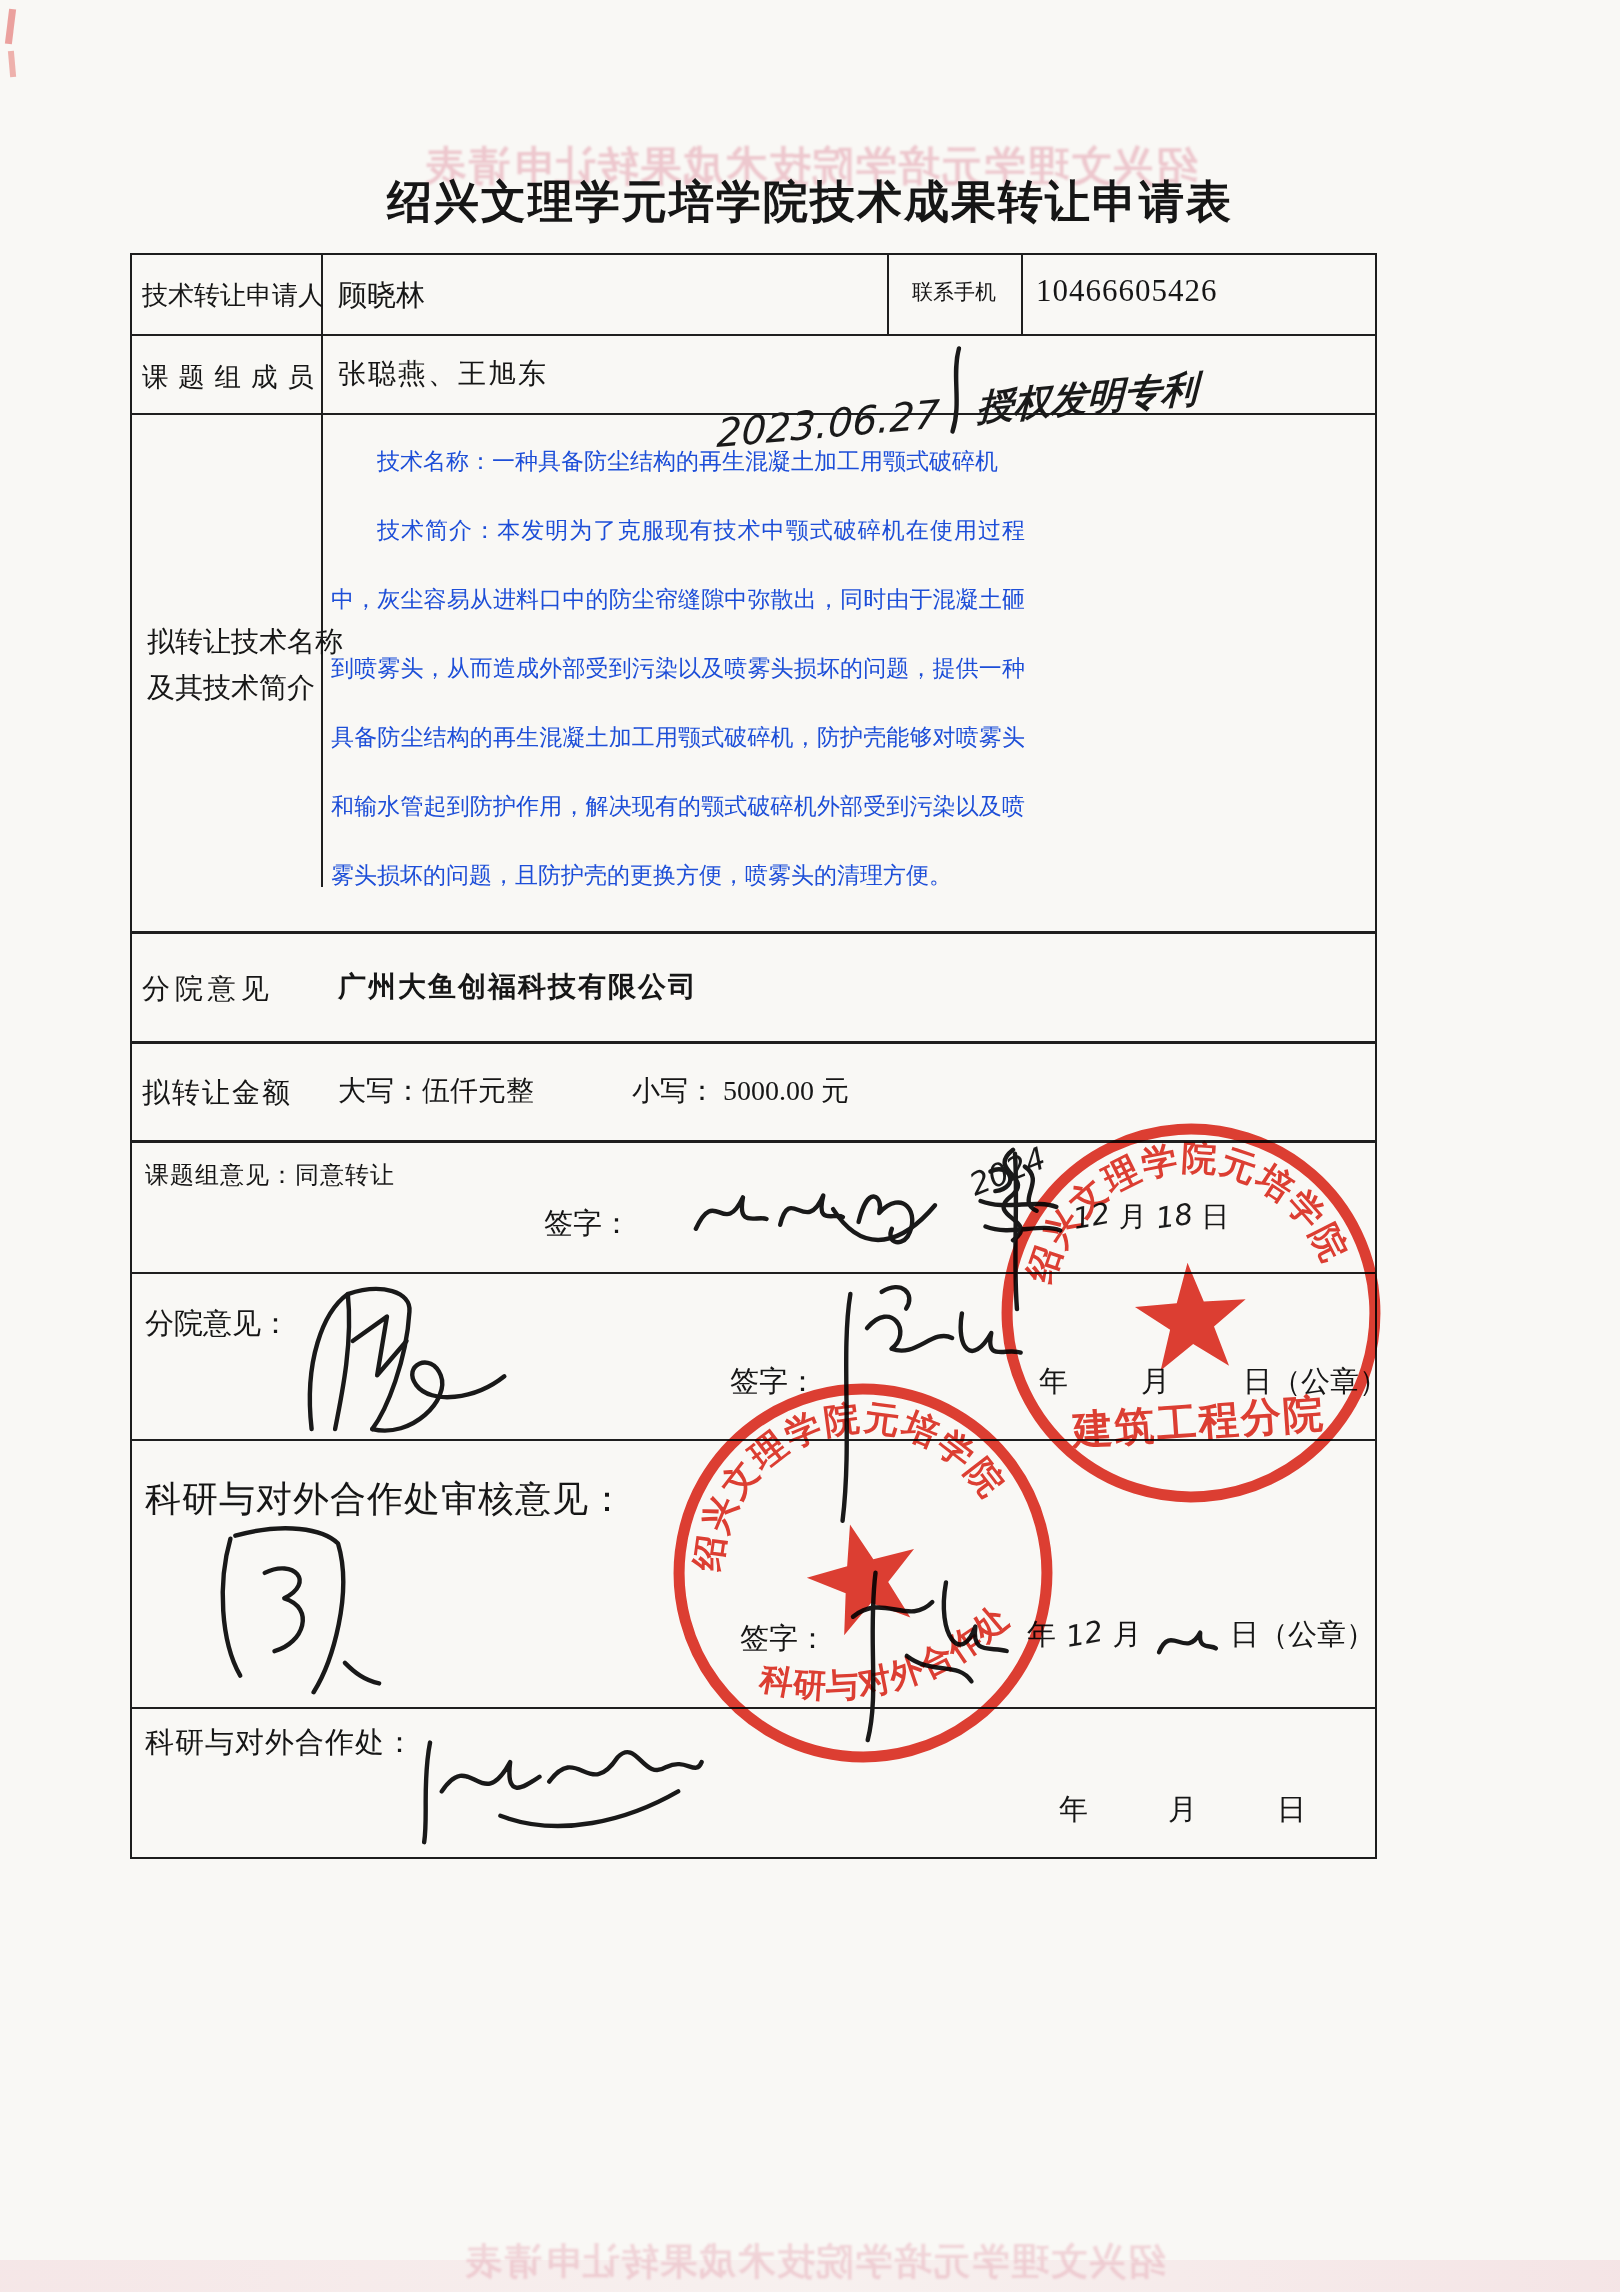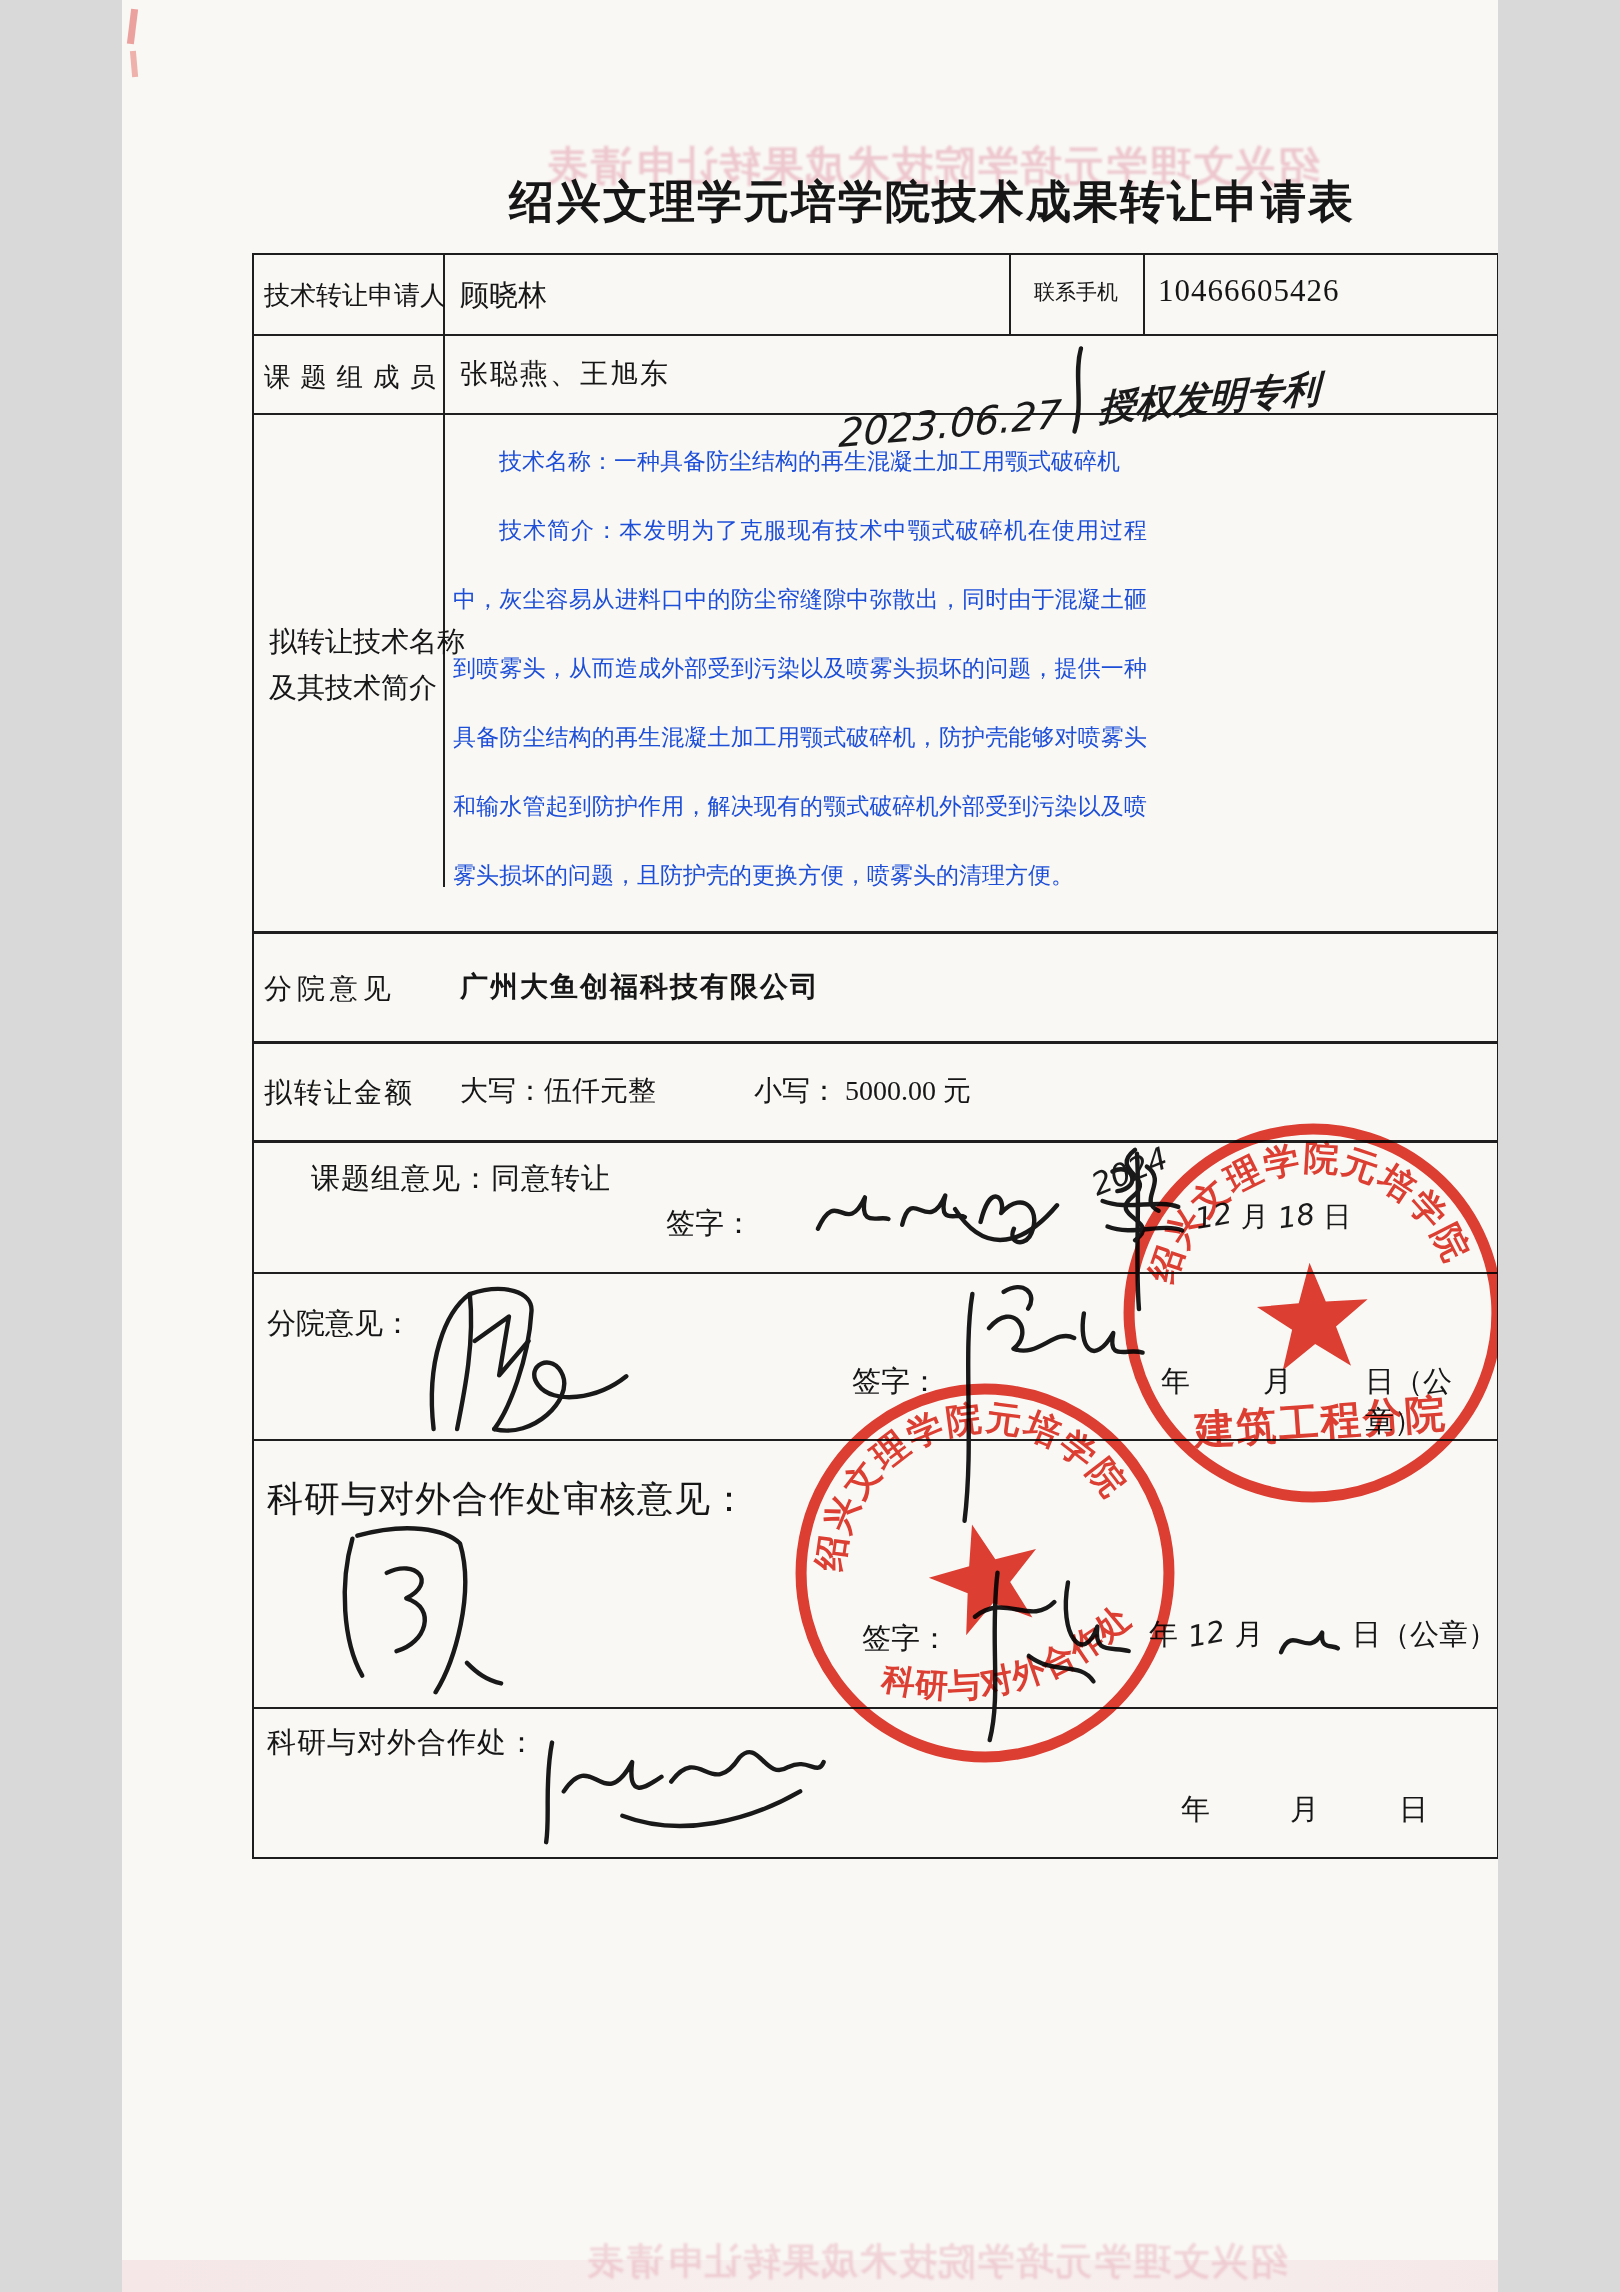--- a/index.html
+++ b/index.html
@@ -1,16 +1,16 @@
 <!DOCTYPE html>
 <html><head>
 <meta charset="utf-8">
 <style>
   html,body{margin:0;padding:0;background:#d9d9d9;}
-  .page{position:relative;width:1376px;height:2293px;margin:0 auto;background:#f9f8f5;overflow:hidden;
+  .page{position:relative;width:1620px;height:2293px;margin:0 auto;background:#f9f8f5;overflow:hidden;
         font-family:"Liberation Serif","DejaVu Serif",serif;color:#141414;}
   .abs{position:absolute;}
   .printed{font-family:"Liberation Serif","DejaVu Serif",serif;color:#161616;}
   .hand{font-family:"DejaVu Sans",sans-serif;font-style:italic;color:#1a1a1a;display:inline-block;}
   .line-h{position:absolute;height:2px;background:#1f1f1f;}
   .line-v{position:absolute;width:2px;background:#1f1f1f;}
   .table-frame{position:absolute;left:130px;top:253px;width:1247px;height:1606px;border:2.9px solid #1d1d1d;box-sizing:border-box;}
   .ink path{fill:none;stroke:#191919;stroke-width:4.5;stroke-linecap:round;stroke-linejoin:round;}
   .stamp{position:absolute;mix-blend-mode:multiply;opacity:.88;}
   .bleed{color:rgba(219,122,143,.38);filter:blur(1px);}
@@ -68,21 +68,21 @@
     <p>技术简介：本发明为了克服现有技术中颚式破碎机在使用过程中，灰尘容易从进料口中的防尘帘缝隙中弥散出，同时由于混凝土砸到喷雾头，从而造成外部受到污染以及喷雾头损坏的问题，提供一种具备防尘结构的再生混凝土加工用颚式破碎机，防护壳能够对喷雾头和输水管起到防护作用，解决现有的颚式破碎机外部受到污染以及喷雾头损坏的问题，且防护壳的更换方便，喷雾头的清理方便。</p>
   </div>
 
   <div class="abs printed" style="left:142px;top:970px;font-size:28px;letter-spacing:4.9px;">分院意见</div>
   <div class="abs printed" style="left:338px;top:968px;font-size:28px;letter-spacing:2px;font-weight:bold;">广州大鱼创福科技有限公司</div>
 
   <div class="abs printed" style="left:142px;top:1074px;font-size:28px;letter-spacing:2px;">拟转让金额</div>
   <div class="abs printed" style="left:338px;top:1072px;font-size:28px;">大写：伍仟元整</div>
   <div class="abs printed" style="left:632px;top:1072px;font-size:28px;">小写： 5000.00 元</div>
 
-  <div class="abs printed" style="left:145px;top:1159px;font-size:29px;letter-spacing:1px;margin-left:44px;">课题组意见：同意转让</div>
+  <div class="abs printed" style="left:145px;top:1159px;font-size:24px;letter-spacing:1px;">课题组意见：同意转让</div>
   <div class="abs printed" style="left:544px;top:1204px;font-size:29px;">签字：</div>
   <svg class="abs ink" style="left:686px;top:1168px;" width="255" height="98" viewBox="0 0 260 100">
     <path d="M10 62 C30 18 38 72 58 30 C52 62 72 48 82 52"></path>
     <path d="M96 58 C106 16 122 70 140 28 C132 60 152 45 160 50"></path>
     <path d="M176 55 C186 14 202 30 197 46 C221 20 240 46 226 70 C218 81 204 75 210 62"></path>
     <path d="M150 42 C182 92 222 76 254 38"></path>
   </svg>
   <svg class="abs ink" style="left:956px;top:1142px;" width="118" height="172" viewBox="0 0 120 175">
     <path d="M58 8 C30 30 82 35 55 56 C30 76 86 80 58 100"></path>
     <path d="M35 30 C55 20 66 46 40 50"></path>

